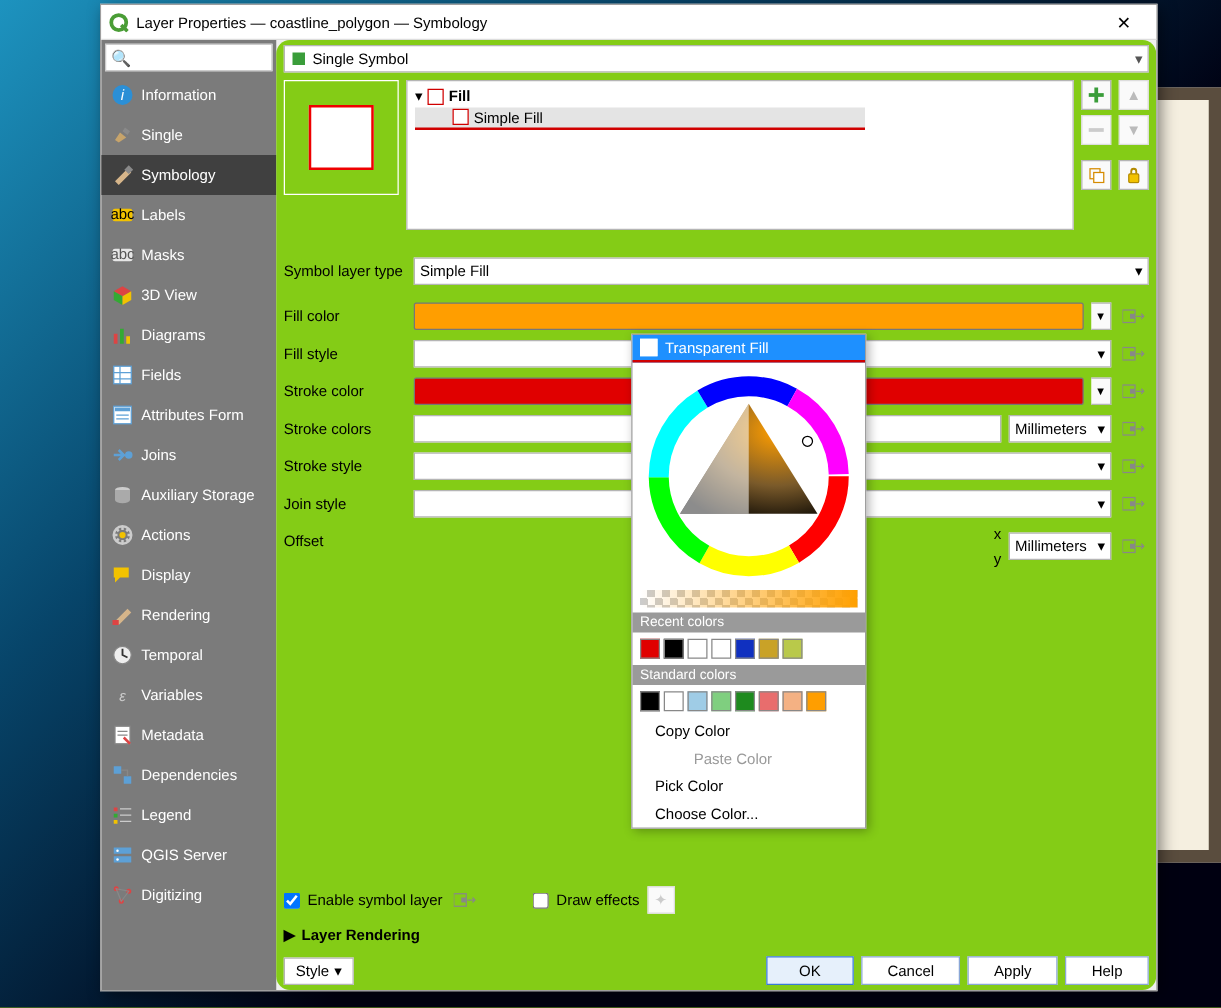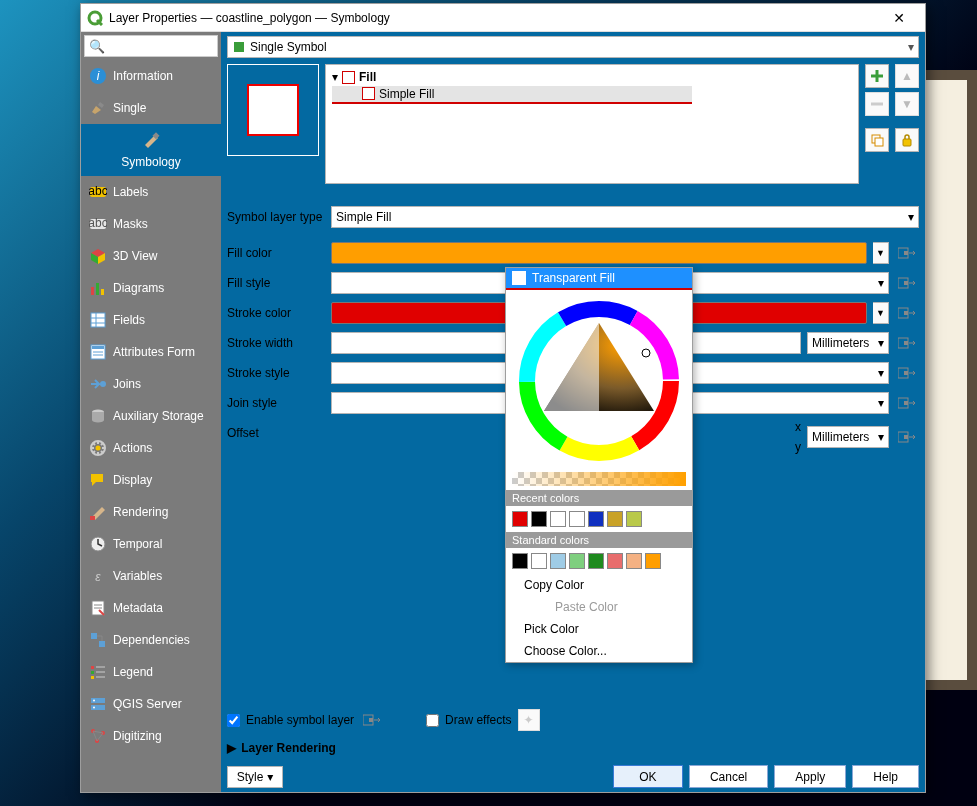--- a/index.html
+++ b/index.html
@@ -16,24 +16,24 @@
   .titlebar { display:flex; align-items:center; height:28px; padding:0 6px; background:#fff; border-bottom:1px solid #ddd; }
   .titlebar .qicon { width:16px; height:16px; margin-right:6px; }
   .titlebar .title { flex:1; font-size:12px; color:#000; }
   .titlebar .close { width:40px; text-align:center; font-size:14px; cursor:default; }
   .body { flex:1; display:flex; overflow:hidden; }
   
   .sidebar { width:140px; background:#7b7b7b; display:flex; flex-direction:column; }
   .search { background:#fff; border:1px solid #ccc; margin:3px; height:22px; display:flex; align-items:center; padding:0 4px; }
   .search span { color:#999; font-size:13px; }
   .tab { display:flex; align-items:center; gap:6px; padding:7px 8px; color:#fff; cursor:default; }
-  .tab.active { background:#0369a1;flex-direction:column; }
+  .tab.active { background:#404040; }
   .tab .ticon { width:18px; height:18px; flex-shrink:0; }
   
-  .main { flex:1; background:#0369a1; display:flex; flex-direction:column; padding:4px 6px; position:relative; }
+  .main { flex:1; background:#84cc16; display:flex; flex-direction:column; padding:4px 6px; position:relative;border-radius:11px; }
   .combo-row { display:flex; align-items:center; border:1px solid #b5b5b5; background:#fff; height:22px; padding:0 4px; }
   .combo-row .dd { margin-left:auto; color:#555; }
   .upper { display:flex; gap:6px; margin-top:6px; }
   .preview { width:92px; height:92px; border:1px solid #fff; display:flex; align-items:center; justify-content:center; }
   .preview .sq { width:52px; height:52px; border:2px solid #e00; background:#fff; }
   .tree { flex:1; border:1px solid #b5b5b5; background:#fff; height:120px; padding:3px 6px; }
   .tree-row { display:flex; align-items:center; gap:4px; height:18px; }
   .tree-row.sel { background:#e4e4e4; border-bottom:2px solid #d00000; padding-bottom:1px; margin-right:160px;}
   .tree-row .tswatch { width:13px; height:13px; border:1px solid #d00000; background:#fff; }
   .sidebtns { display:flex; flex-direction:column; gap:4px; }
@@ -354,21 +354,21 @@
         <div class="dd2">▼</div>
         <div class="ovr">
             <svg width="18" height="16" viewBox="0 0 18 16">
               <rect x="0" y="3" width="10" height="10" fill="none" stroke="#888"></rect>
               <rect x="6" y="6" width="4" height="4" fill="#888"></rect>
               <path d="M11 8 H17 M15 6 L17 8 L15 10" stroke="#888" fill="none"></path>
             </svg>
           </div>
       </div>
       <div class="row">
-        <span class="lbl">Stroke width</span>
+        <span class="lbl">Stroke colors</span>
         <div class="wide"></div>
         <div class="unit">
             <span>Millimeters</span>
             <span style="margin-left:auto">▾</span>
           </div>
         <div class="ovr">
             <svg width="18" height="16" viewBox="0 0 18 16">
               <rect x="0" y="3" width="10" height="10" fill="none" stroke="#888"></rect>
               <rect x="6" y="6" width="4" height="4" fill="#888"></rect>
               <path d="M11 8 H17 M15 6 L17 8 L15 10" stroke="#888" fill="none"></path>

